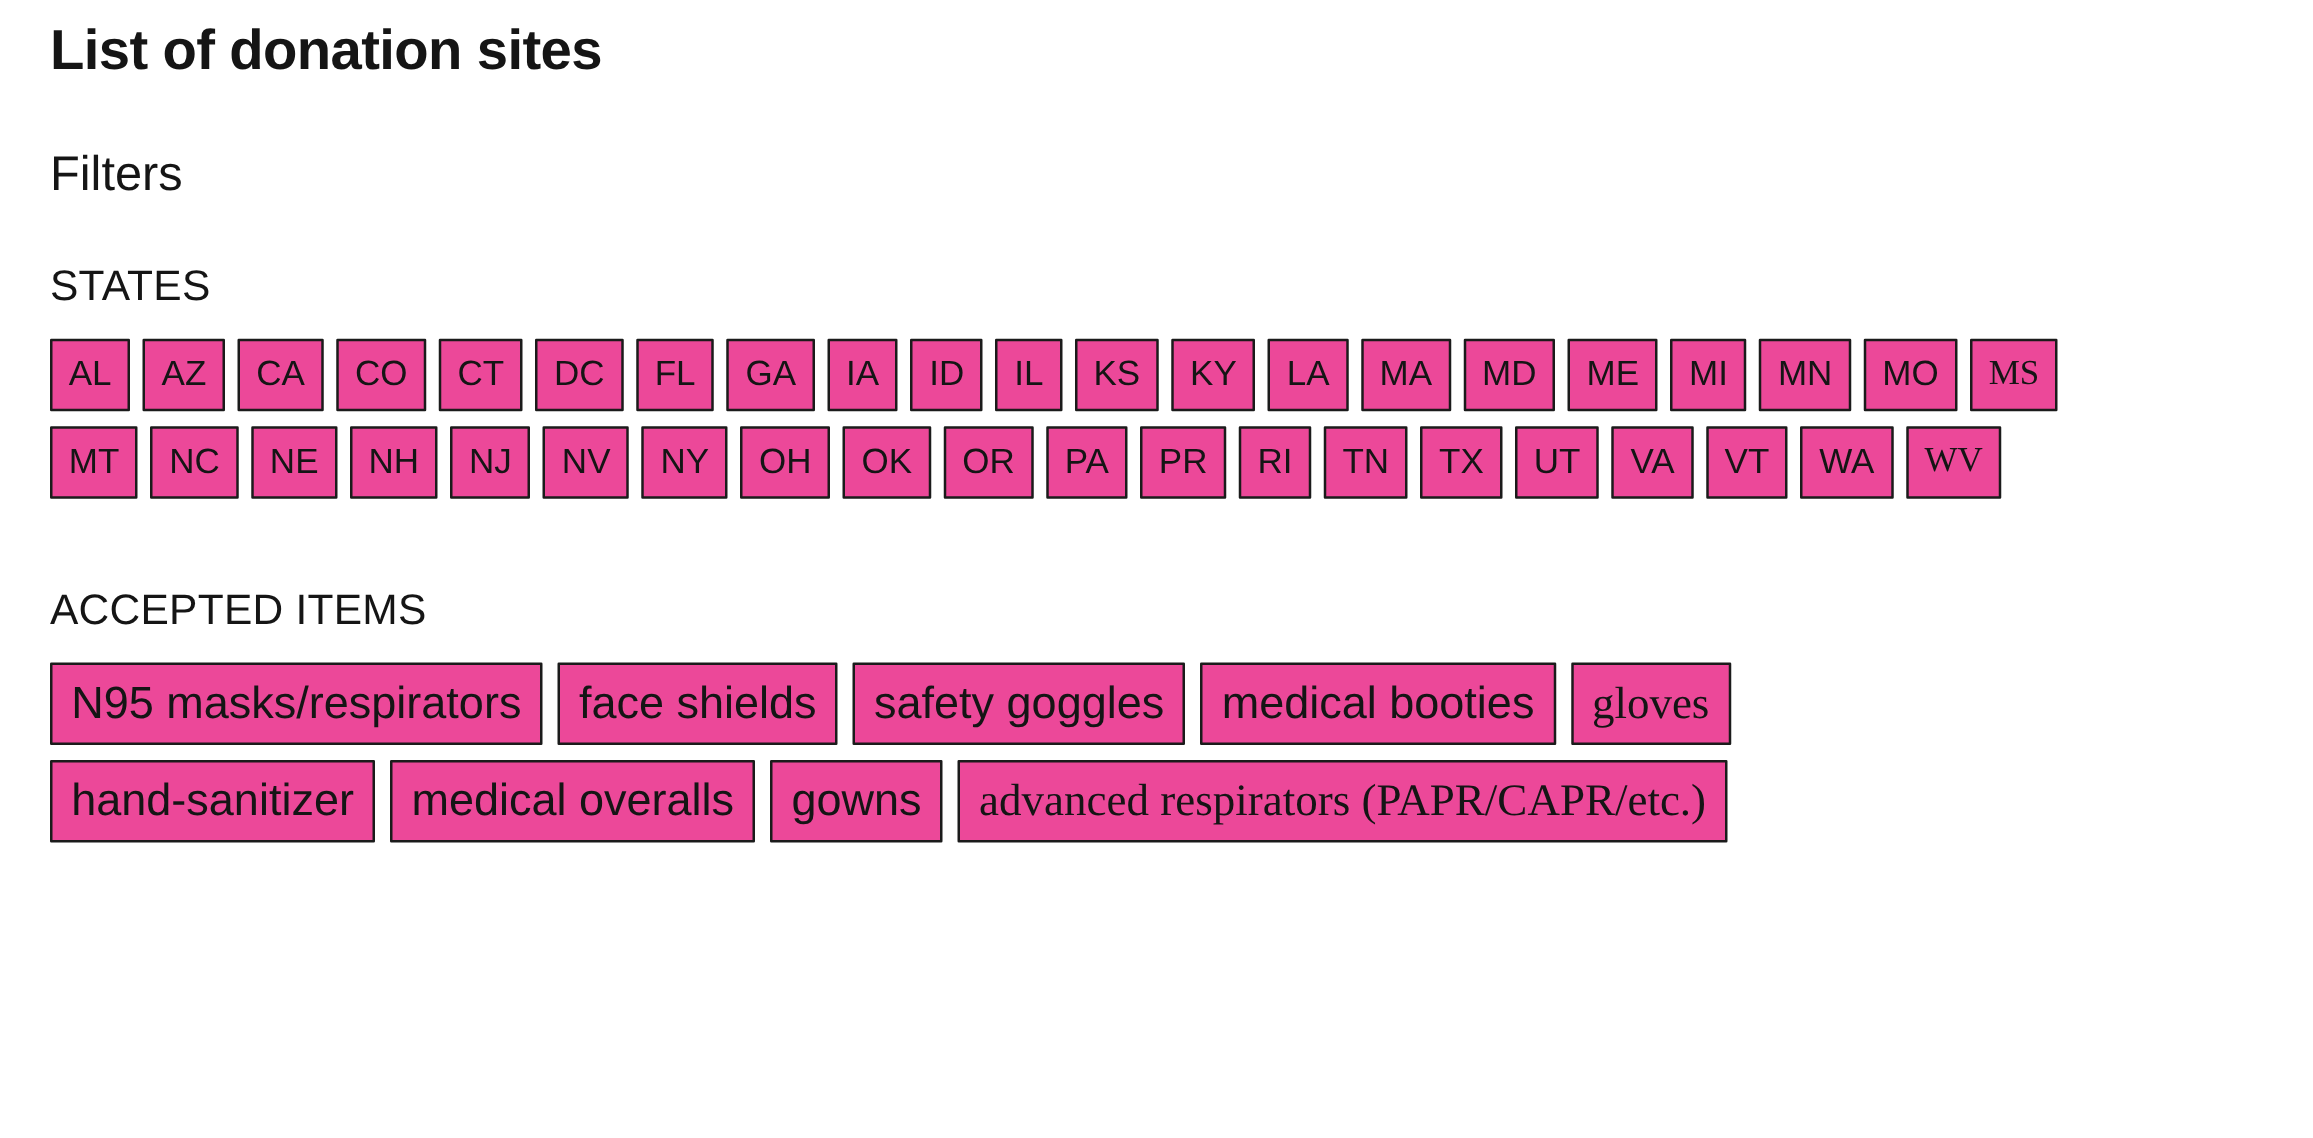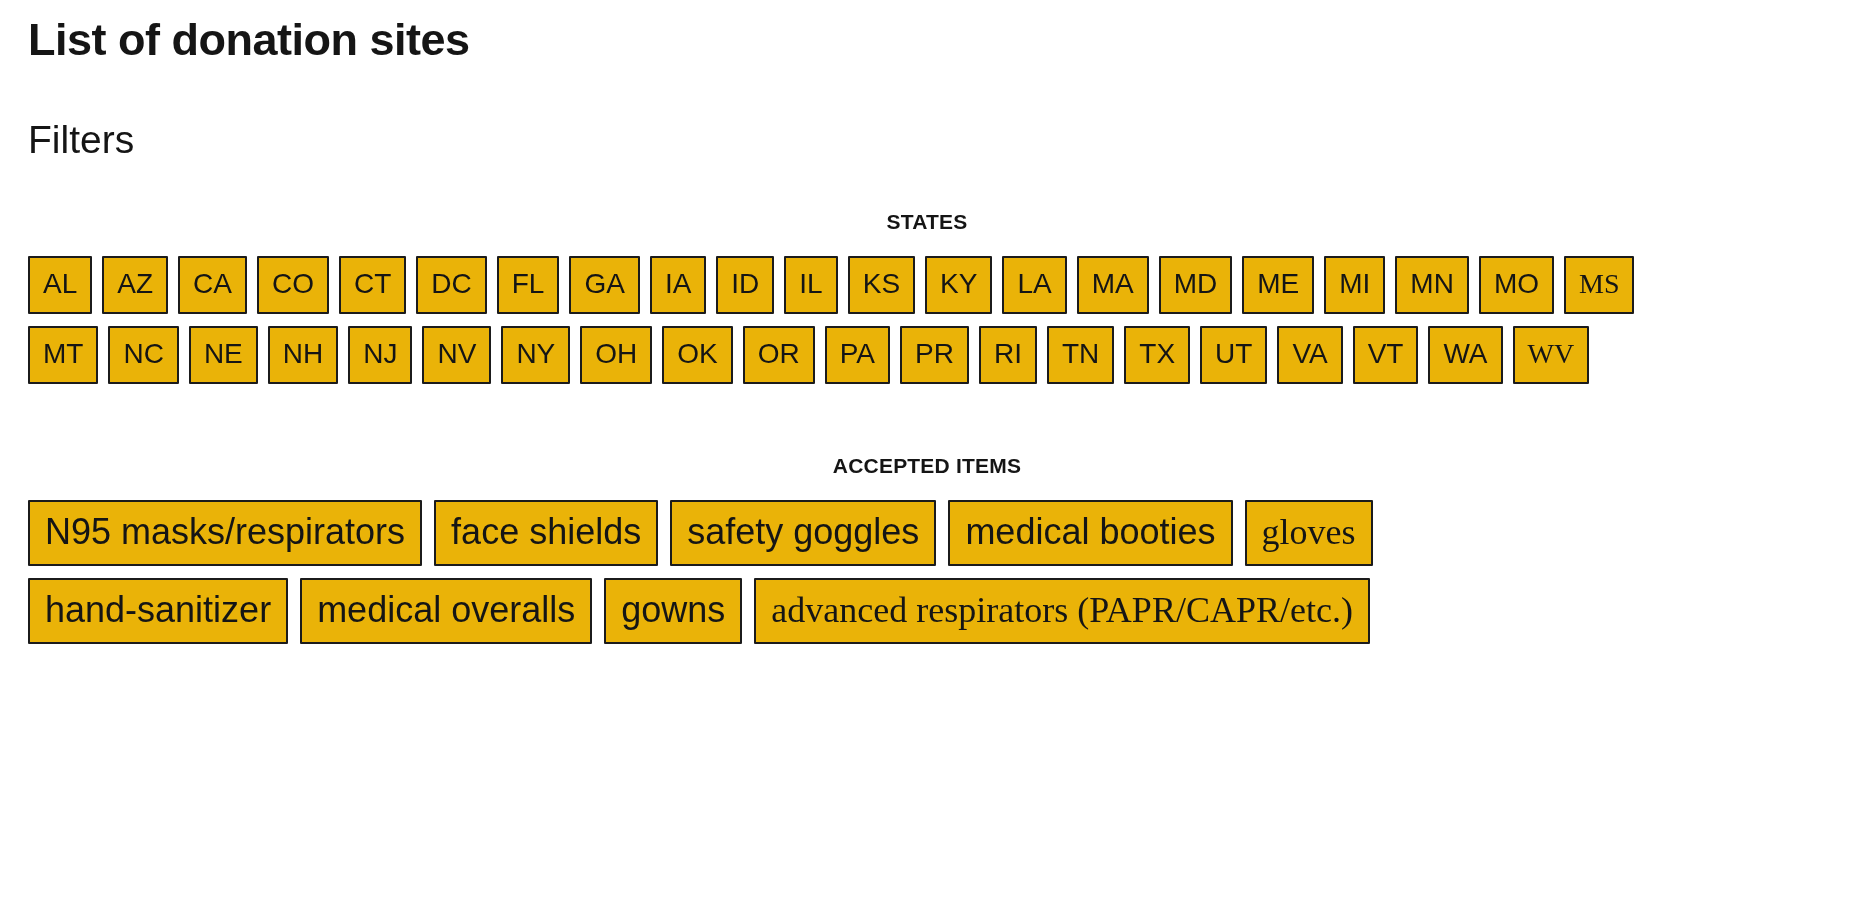--- a/index.html
+++ b/index.html
@@ -8,57 +8,56 @@
     background: #ffffff;
   }
   body {
     width: 1850px;
     height: 910px;
     font-family: "Liberation Sans", sans-serif;
     color: #1b1b1b;
     overflow: hidden;
   }
   .page {
-    padding: 14px 24px 0 28px;
+    padding: 14px 24px 0 40px;
     box-sizing: border-box;
   }
   .page-title {
     font-size: 45px;
     font-weight: bold;
     line-height: 1.15;
     letter-spacing: -0.5px;
     margin: 0 0 0 0;
     color: #151515;
   }
   .section-title {
     font-size: 39px;
     font-weight: normal;
     margin: 52px 0 0 0;
     color: #151515;
   }
   .group-label {
-    font-size: 21px;
-    font-weight: bold;
+    font-size: 34px;
+    font-weight: normal;
     letter-spacing: 0.2px;
     margin: 48px 0 0 0;
     color: #151515;
-    text-align: center;
   }
   .chip-rows {
     margin-top: 22px;
   }
   .chip-row {
     display: flex;
     flex-wrap: nowrap;
     align-items: flex-start;
     margin-bottom: 12px;
   }
   .chip {
     border: 2px solid #1b1b1b;
-    background: #eab308;
+    background: #ec4899;
     color: #151515;
     font-family: "Liberation Sans", sans-serif;
     font-size: 28px;
     line-height: 1;
     padding: 12px 13px 14px 13px;
     margin-right: 10px;
     border-radius: 1px;
     white-space: nowrap;
     cursor: pointer;
     box-sizing: border-box;

